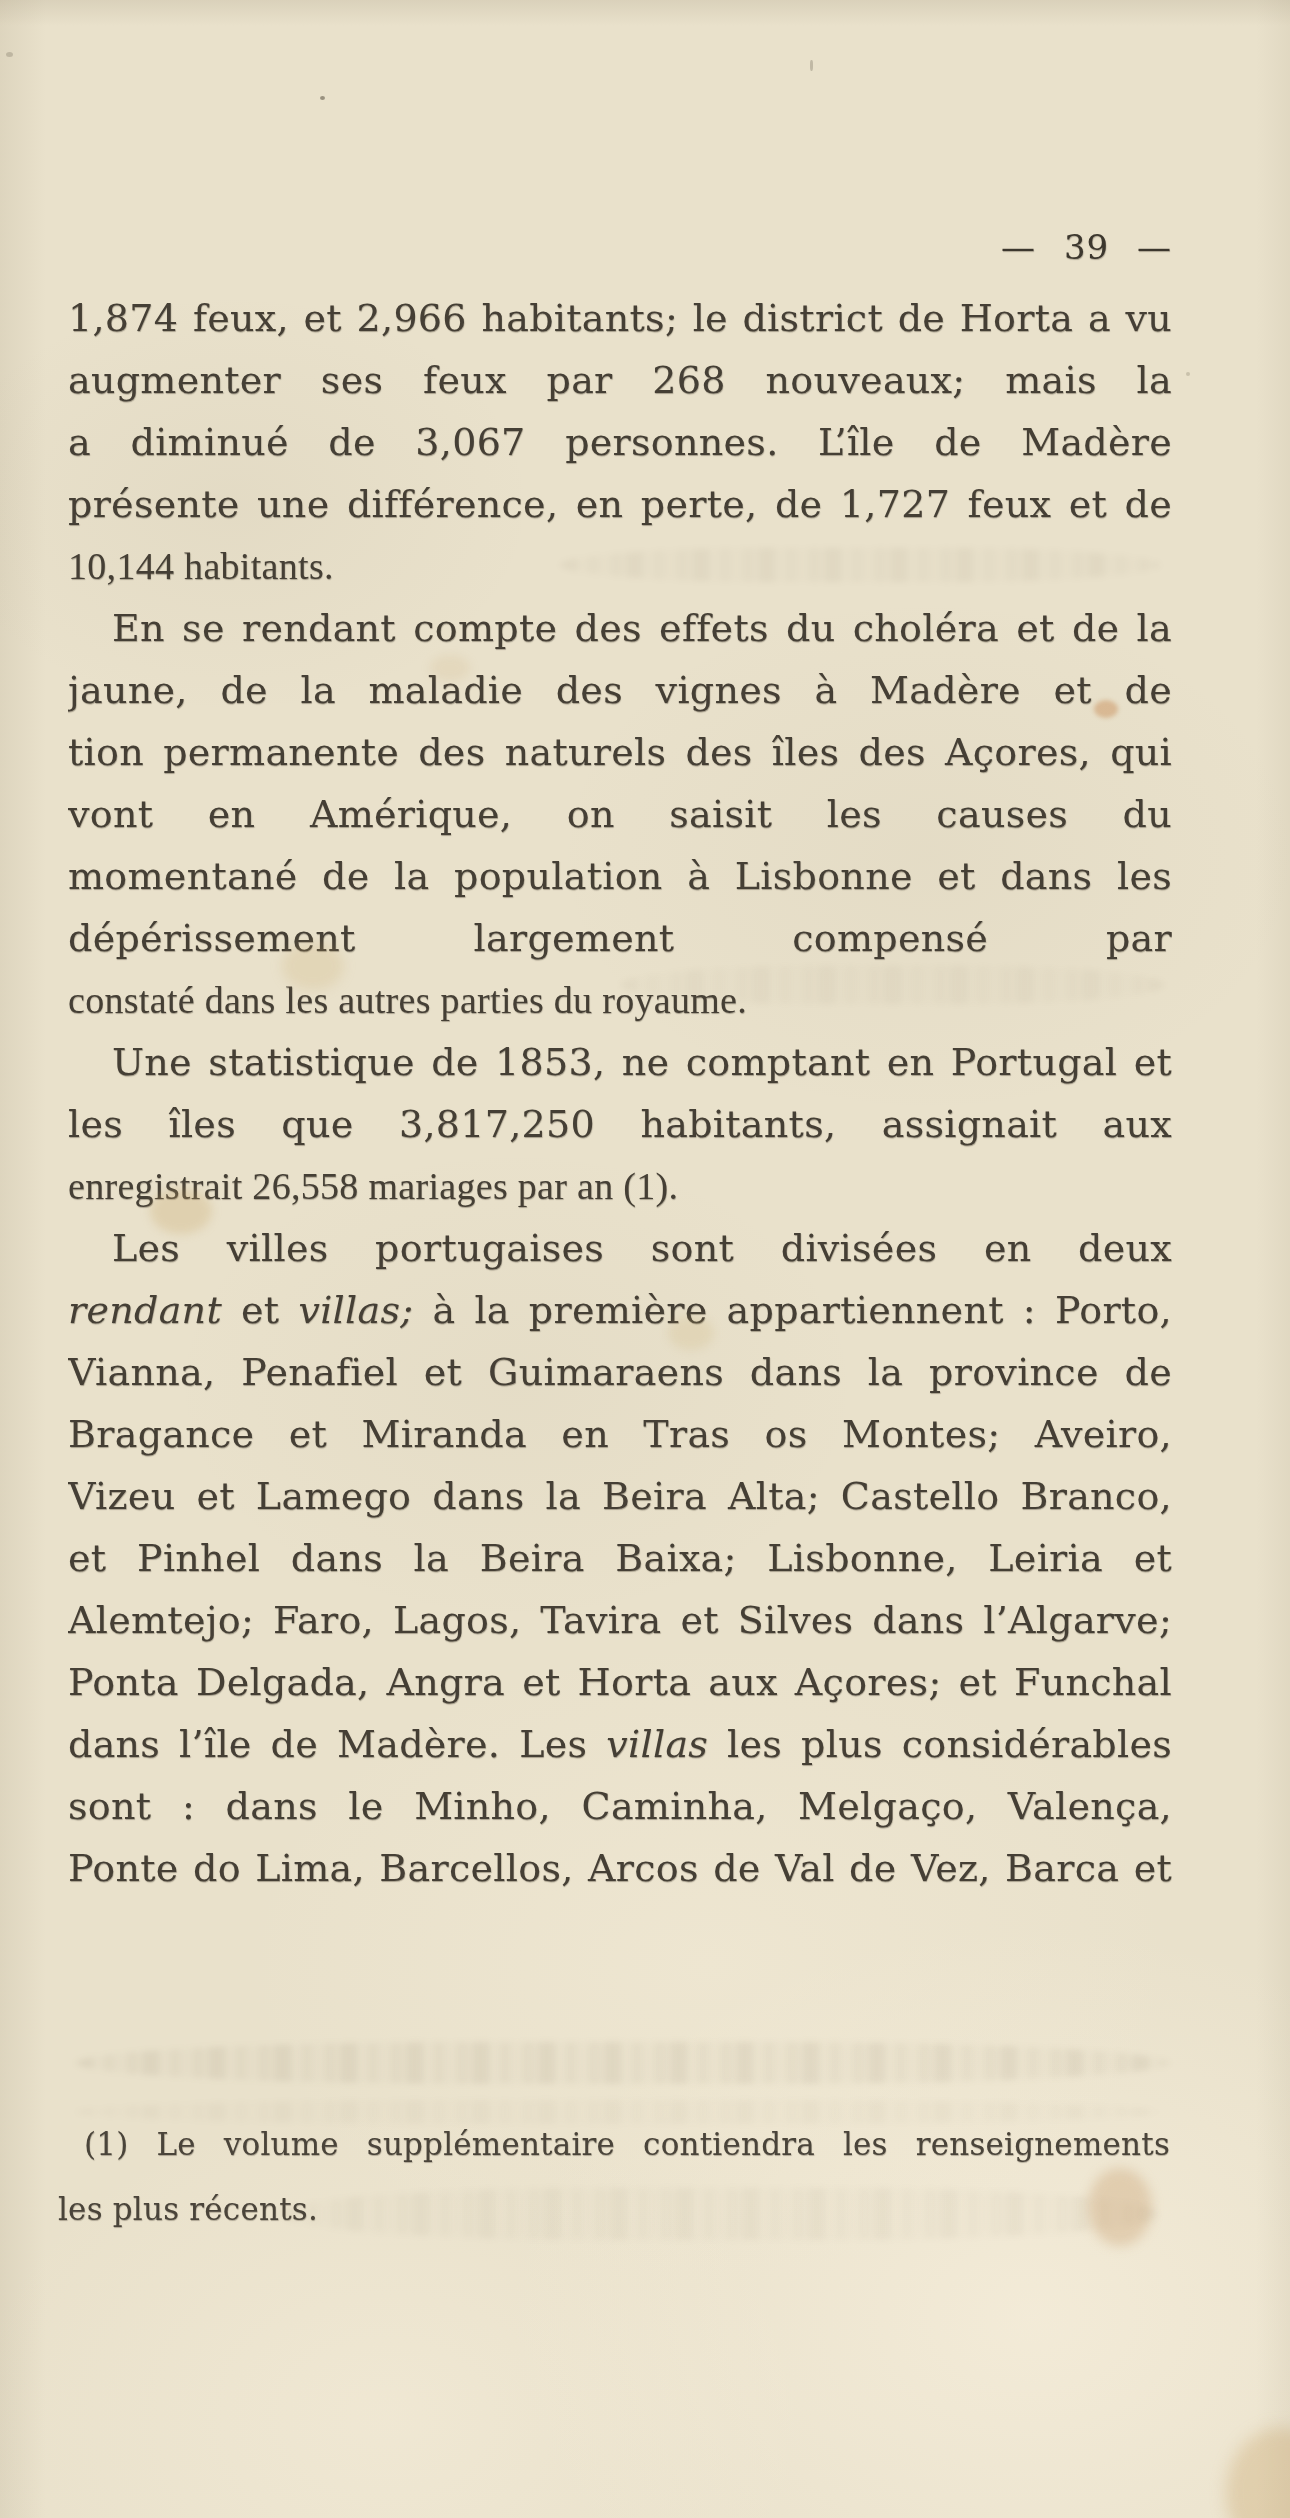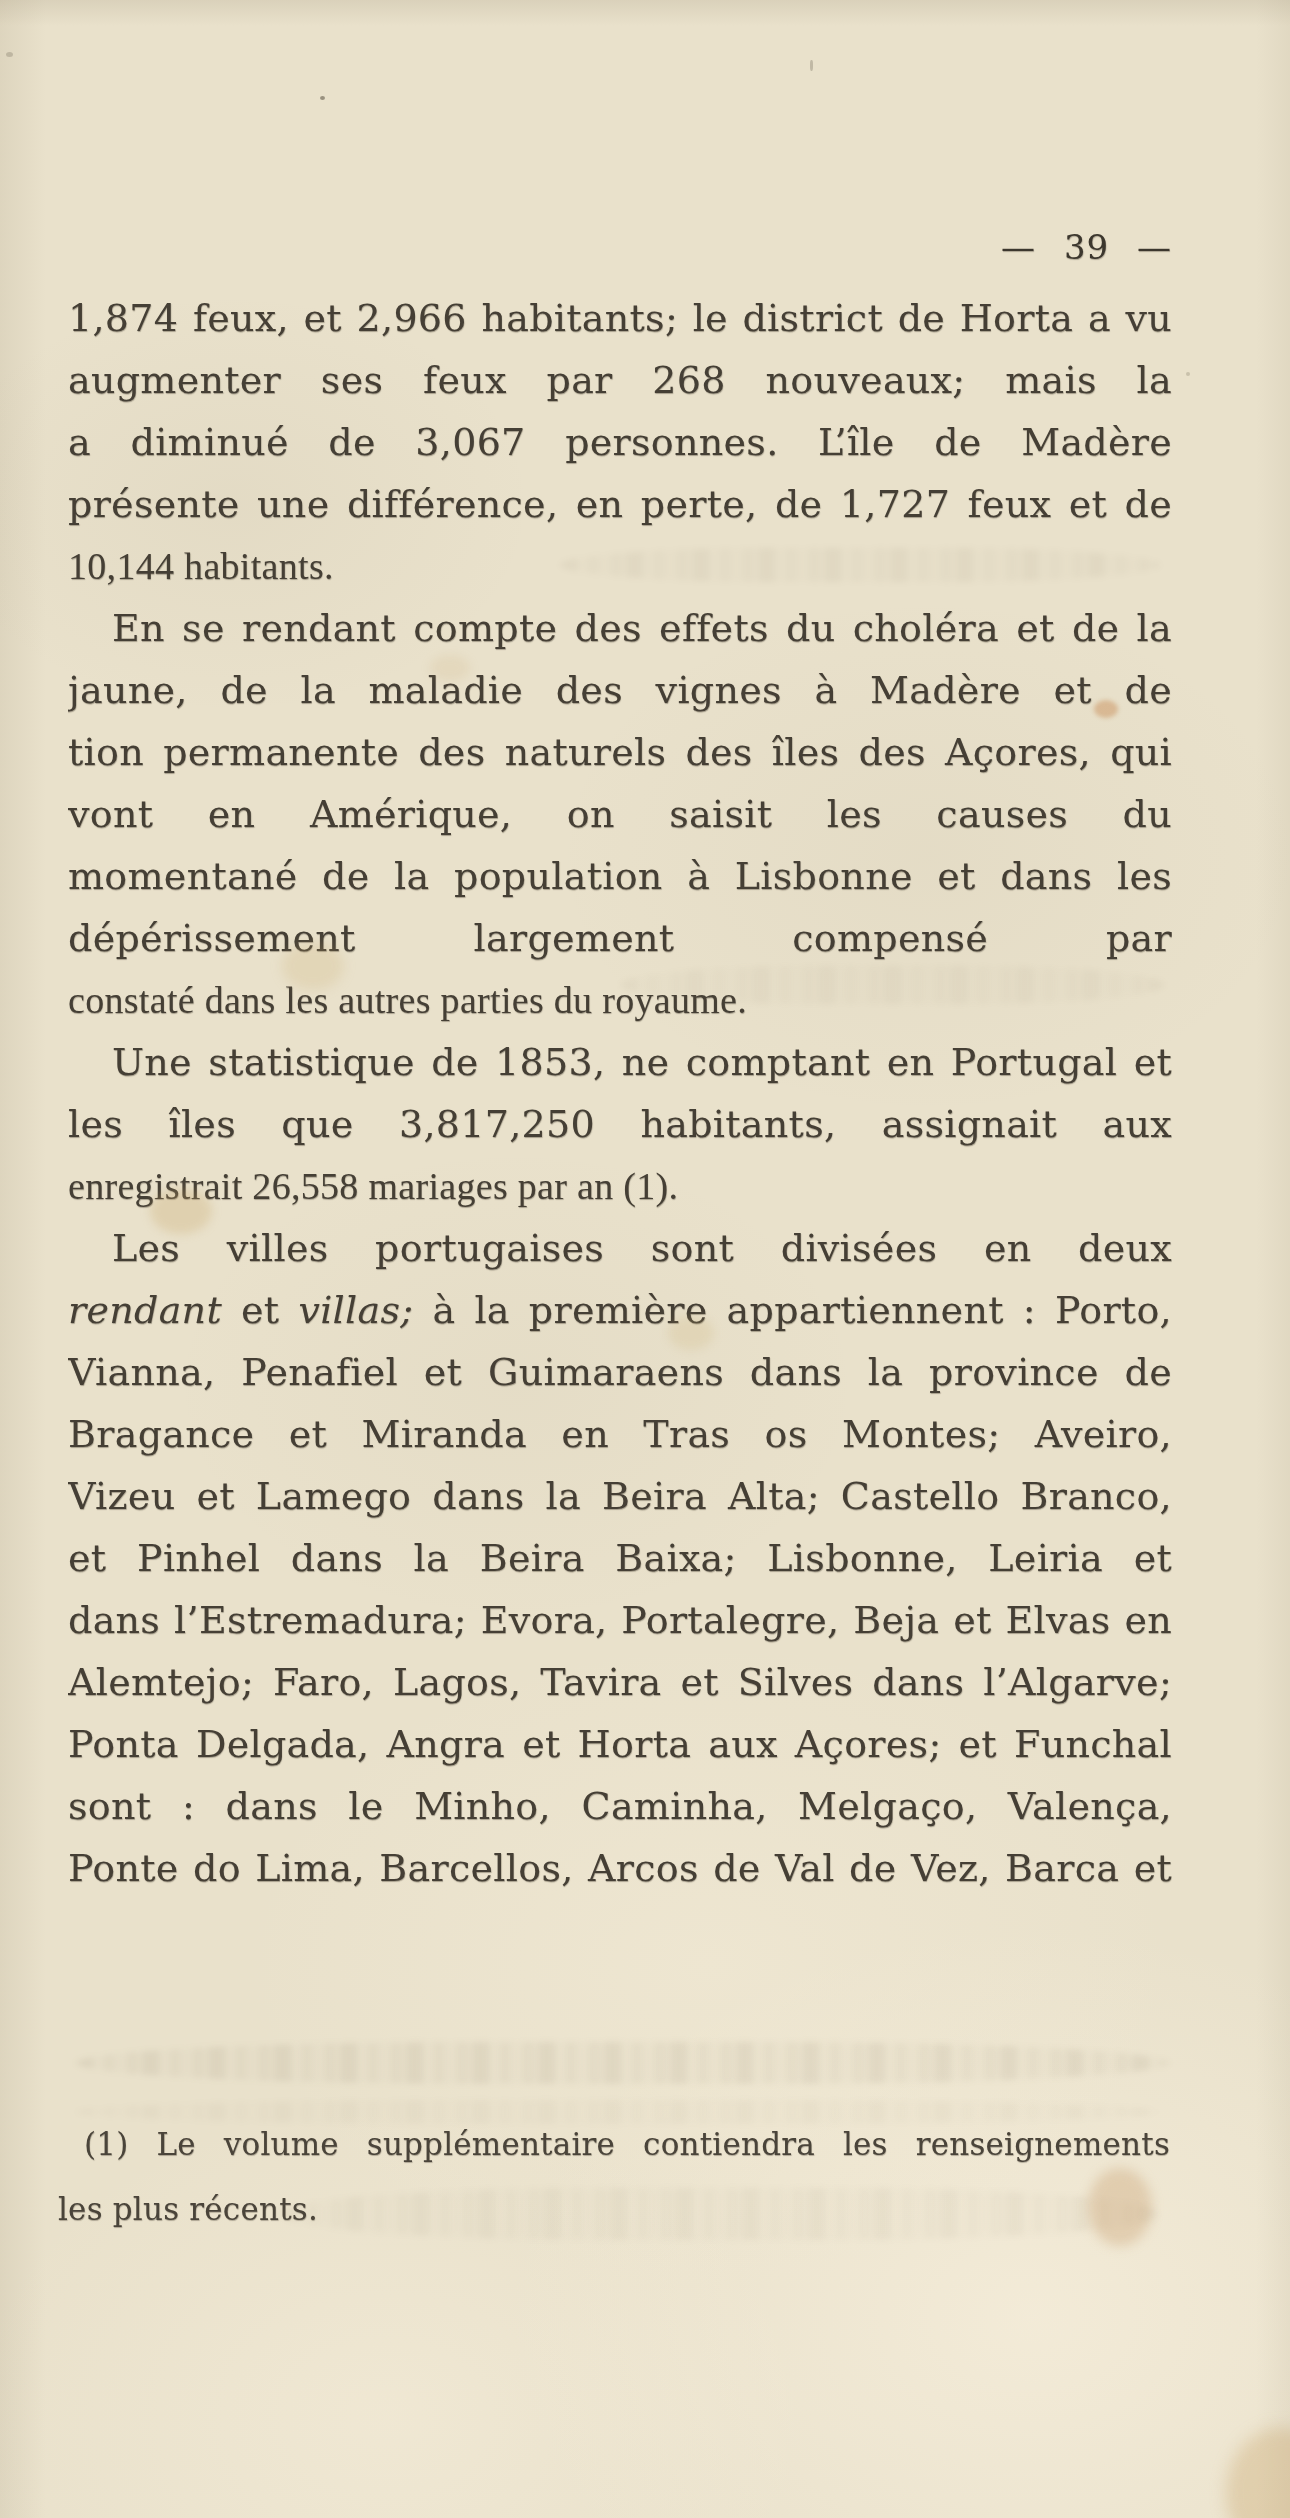--- a/index.html
+++ b/index.html
@@ -124,23 +124,23 @@
         <div class="line"><span>les îles que 3,817,250 habitants, assignait aux naissances</span></div>
         <div class="line no-just"><span>enregistrait 26,558 mariages par an (1).</span></div>
       </div>
       <div>
         <div class="line first-indent"><span>Les villes portugaises sont divisées en deux catégories.</span></div>
         <div class="line"><span class="it">rendant</span><span> et </span><span class="it">villas;</span><span> à la première appartiennent : Porto, Braga,</span></div>
         <div class="line"><span>Vianna, Penafiel et Guimaraens dans la province de Minho;</span></div>
         <div class="line"><span>Bragance et Miranda en Tras os Montes; Aveiro, Coïmbre,</span></div>
         <div class="line"><span>Vizeu et Lamego dans la Beira Alta; Castello Branco, Guarda</span></div>
         <div class="line"><span>et Pinhel dans la Beira Baixa; Lisbonne, Leiria et Thomar</span></div>
-        <div class="line"><span>dans l’Estremadura; Evora, Portalegre, Beja et Elvas en</span></div>
         <div class="line"><span>Alemtejo; Faro, Lagos, Tavira et Silves dans l’Algarve;</span></div>
         <div class="line"><span>Ponta Delgada, Angra et Horta aux Açores; et Funchal</span></div>
+        <div class="line"><span>dans l’île de Madère. Les </span><span class="it">villas</span><span> les plus considérables</span></div>
         <div class="line"><span>sont : dans le Minho, Caminha, Melgaço, Valença, Monção,</span></div>
         <div class="line"><span>Ponte do Lima, Barcellos, Arcos de Val de Vez, Barca et</span></div>
       </div>
     </div>
 
   <div class="footnote">
       <div class="fn-line first-indent"><span>(1) Le volume supplémentaire contiendra les renseignements statistiques</span></div>
       <div class="fn-line no-just"><span>les plus récents.</span></div>
     </div>
 

